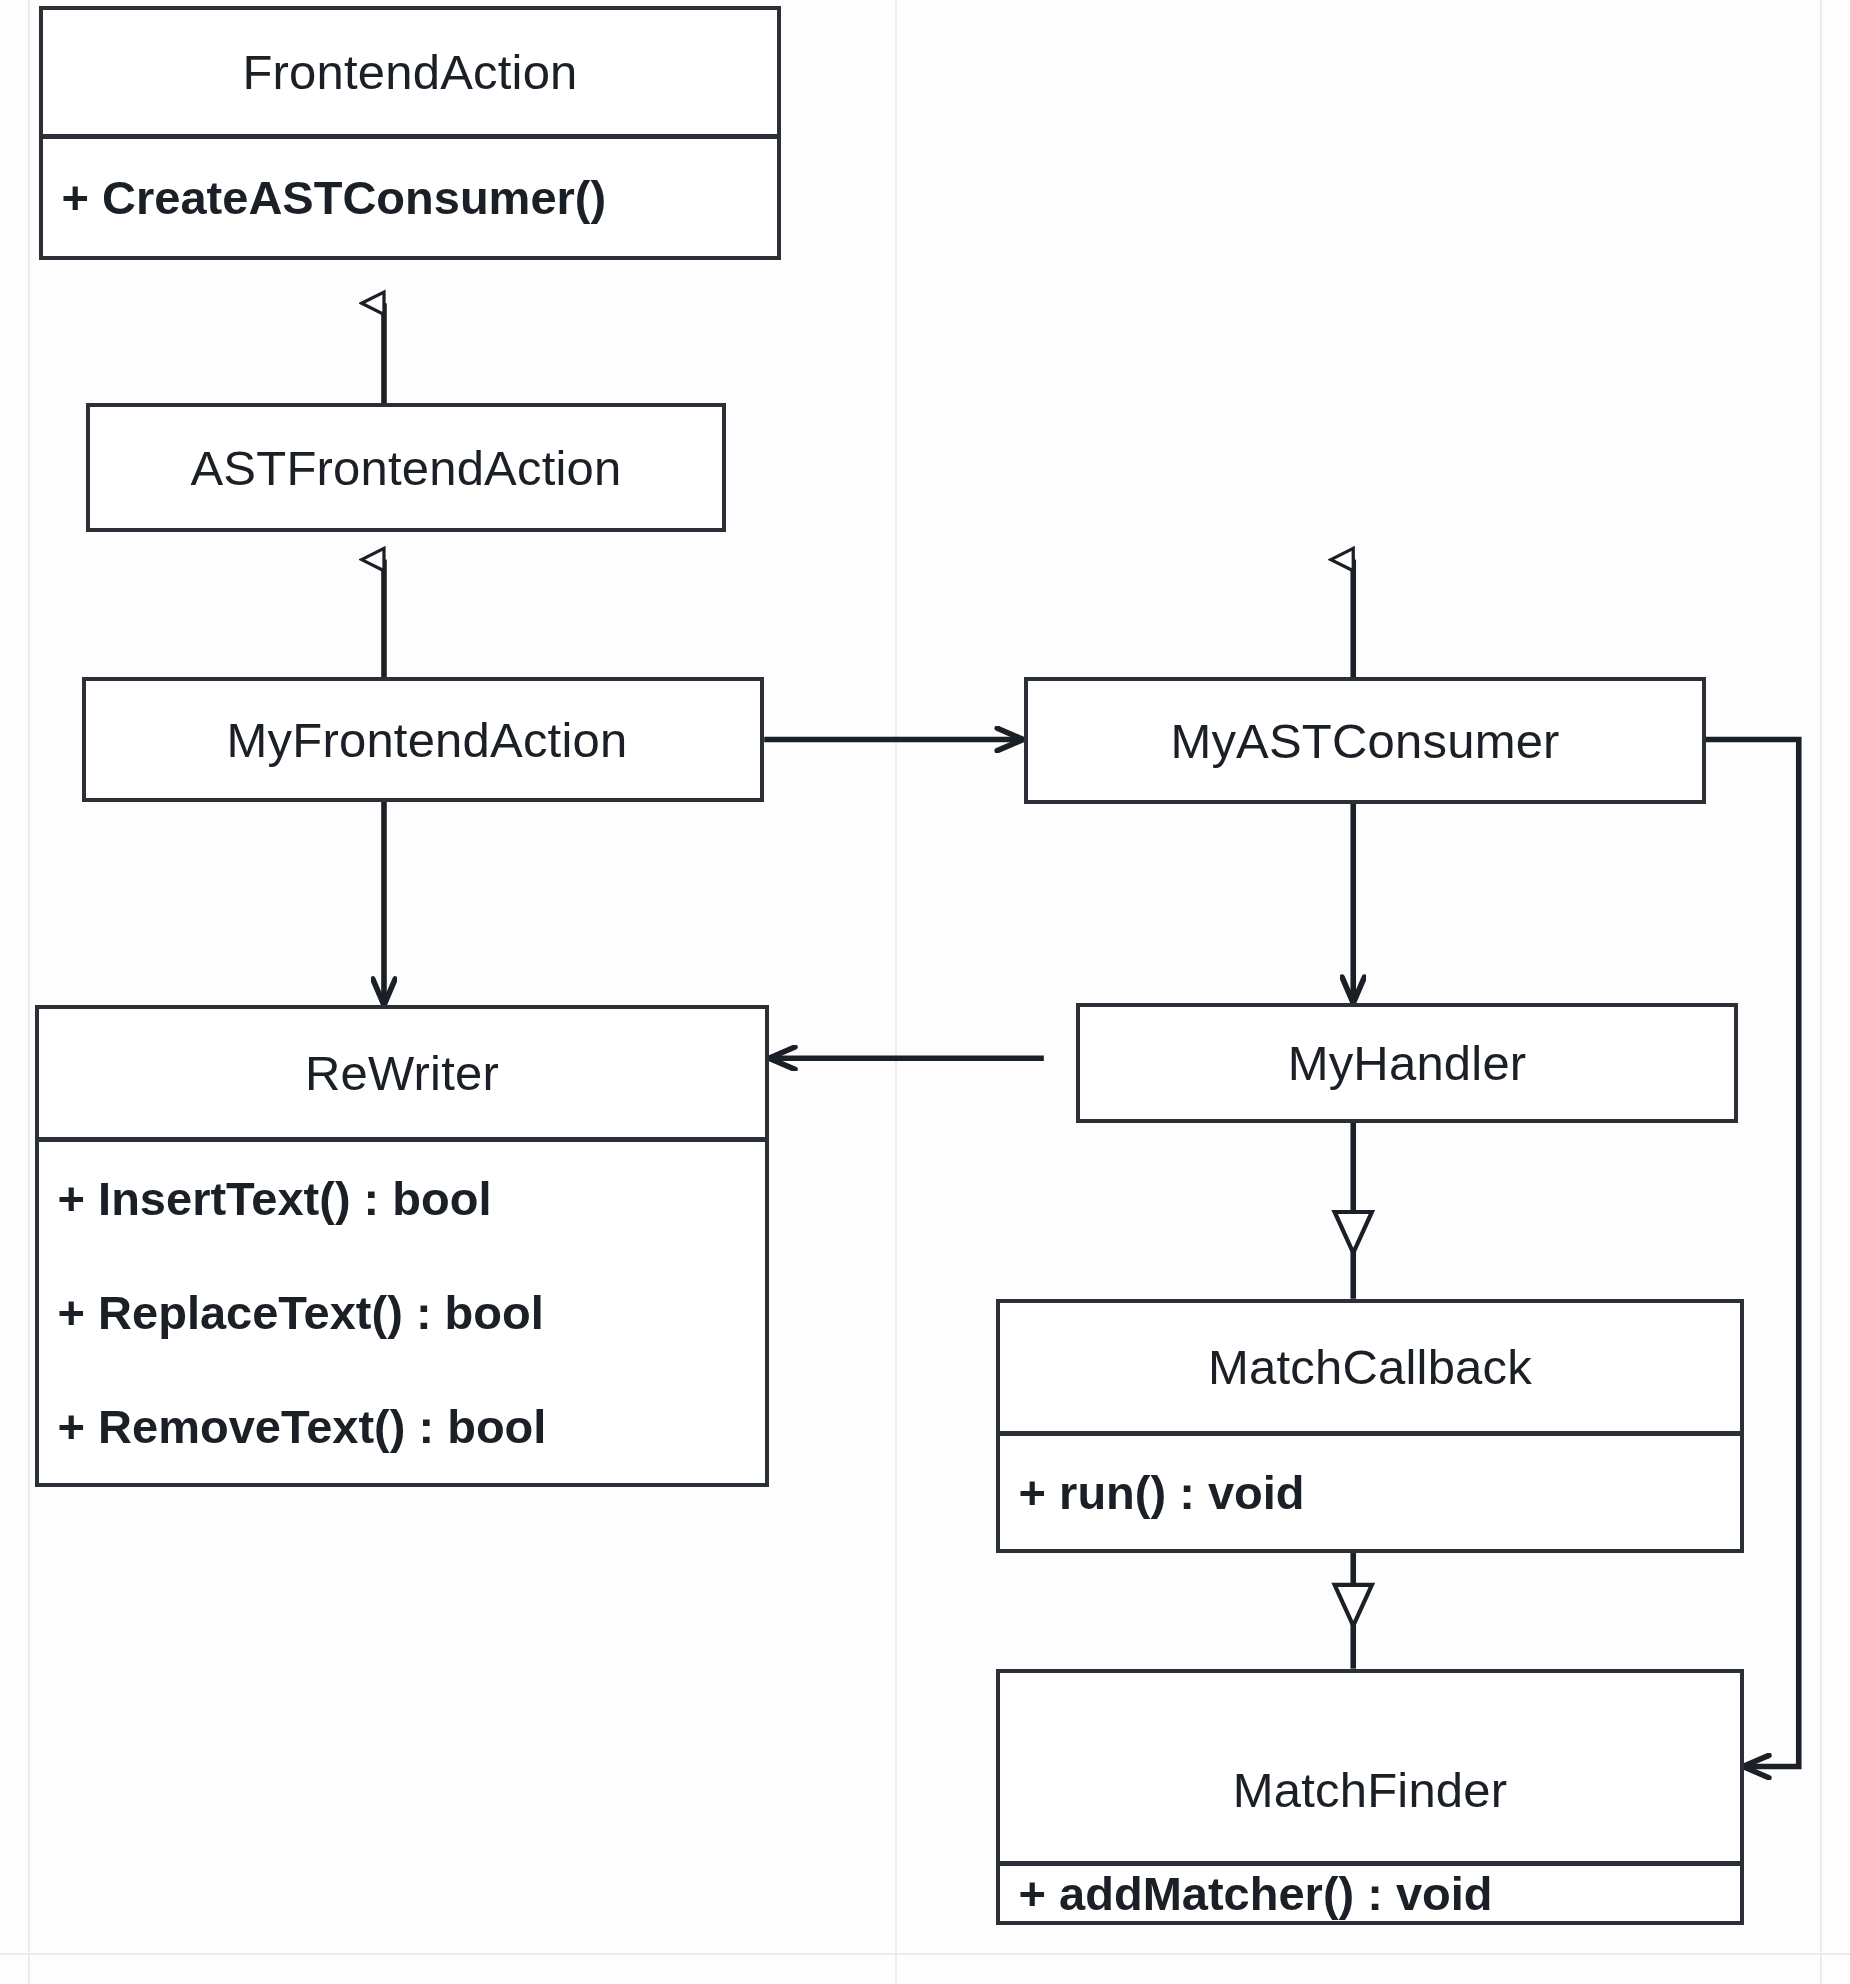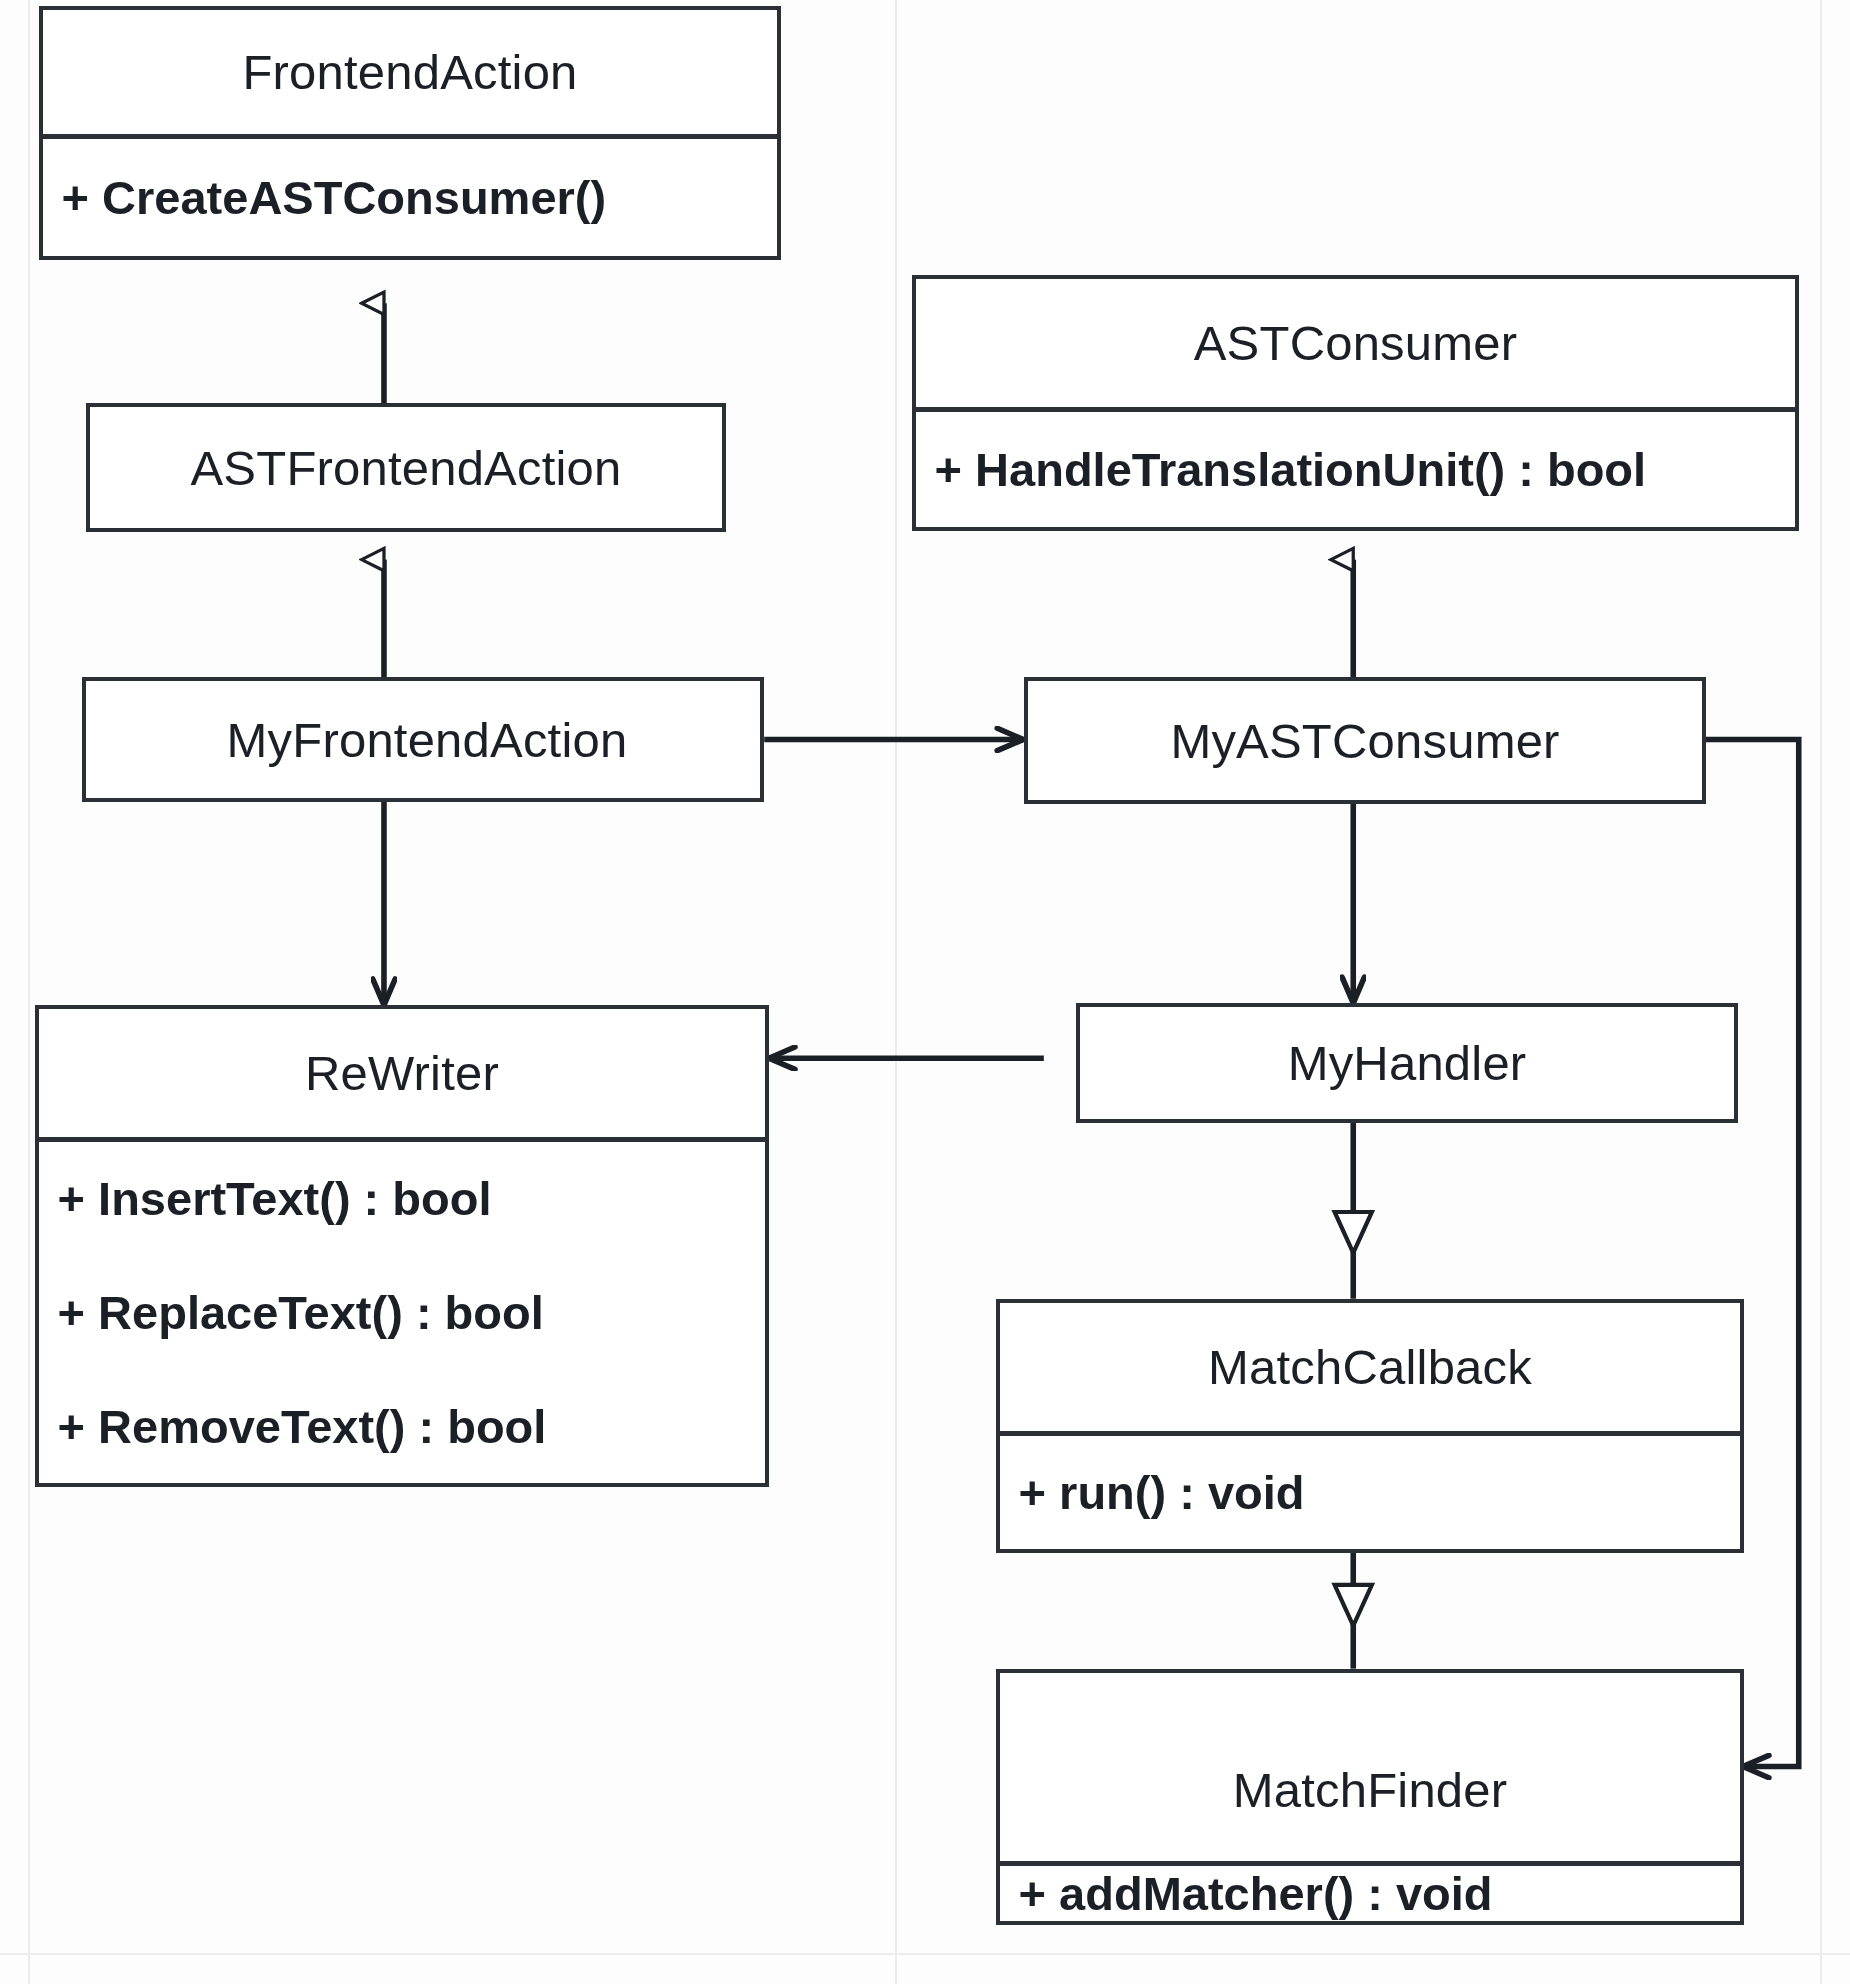--- a/index.html
+++ b/index.html
@@ -129,27 +129,20 @@
   </svg>
 
   <div class="uml-class" style="left:39px; top:6px; width:742px; height:254px;">
     <div class="uml-title" style="height:124px;">FrontendAction</div>
     <div class="uml-sep"></div>
     <div class="uml-members">
       <div class="uml-member">+ CreateASTConsumer()</div>
     </div>
   </div>
 
-  <div class="uml-class" style="left:912px; top:275px; width:887px; height:256px;">
-    <div class="uml-title" style="height:128px;">ASTConsumer</div>
-    <div class="uml-sep"></div>
-    <div class="uml-members">
-      <div class="uml-member">+ HandleTranslationUnit() : bool</div>
-    </div>
-  </div>
 
   <div class="uml-class" style="left:86px; top:403px; width:640px; height:129px;">
     <div class="uml-title" style="height:100%;">ASTFrontendAction</div>
   </div>
 
   <div class="uml-class" style="left:82px; top:677px; width:682px; height:125px;">
     <div class="uml-title" style="height:100%;padding-left:8px;">MyFrontendAction</div>
   </div>
 
   <div class="uml-class" style="left:1024px; top:677px; width:682px; height:127px;">

